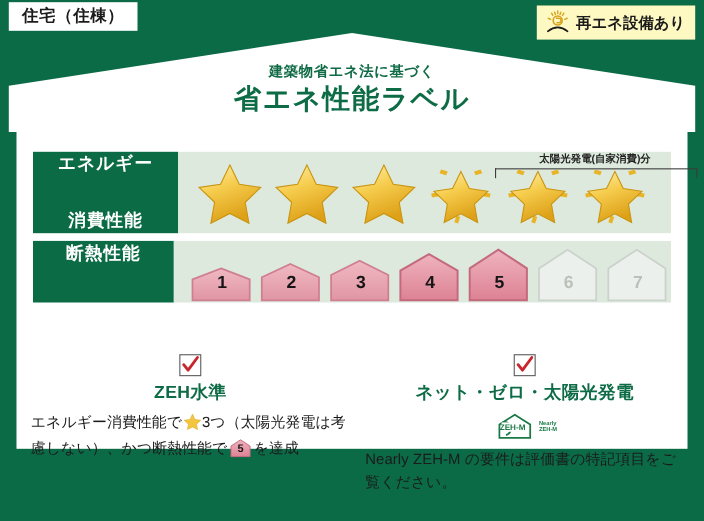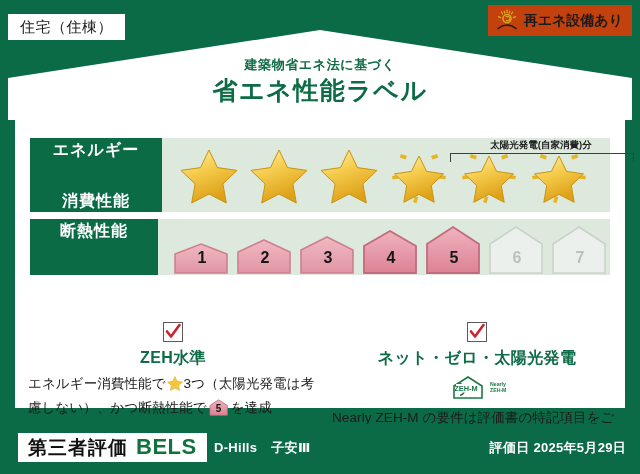--- a/index.html
+++ b/index.html
@@ -10,30 +10,30 @@
     -webkit-font-smoothing:antialiased;
   }
   #label-root{position:relative;width:640px;height:474px;background:#0b6b47;}
 
   
   .roof{position:absolute;left:0;top:0;width:640px;height:120px;}
   .roof svg{display:block;}
 
   
   .chip-dwelling{
-    position:absolute;left:8px;top:14px;
+    position:absolute;left:8px;top:2px;
     background:#ffffff;padding:5px 12px 6px 12px;
-    font-size:15px;font-weight:normal;color:#1b1b1b;letter-spacing:.5px;
+    font-size:15px;font-weight:bold;color:#1b1b1b;letter-spacing:.5px;
     line-height:1;
     z-index:6;
   }
   
   .chip-renew{
     position:absolute;right:8px;top:5px;
-    background:#c2410c;padding:4px 9px 5px 7px;
+    background:#fef9c3;padding:4px 9px 5px 7px;
     display:flex;align-items:center;gap:5px;
     font-size:14px;font-weight:bold;color:#1b1b1b;line-height:1;
     z-index:6;
   }
   .chip-renew .sun-ico{width:24px;height:22px;display:block;}
 
   
   .body-panel{
     position:absolute;left:15px;top:78px;width:610px;height:330px;
     background:#ffffff;z-index:2;
@@ -354,25 +354,14 @@
         </svg>
         <svg width="20" height="20" viewBox="0 0 20 20">
           <text x="0" y="9" font-family="Liberation Sans, sans-serif" font-size="5.2" font-weight="bold" fill="#1a7a45">Nearly</text>
           <text x="0" y="15" font-family="Liberation Sans, sans-serif" font-size="5.2" font-weight="bold" fill="#1a7a45">ZEH-M</text>
         </svg>
       </span>
     </div>
     <div class="crit-text">Nearly ZEH-M の要件は評価書の特記項目をご覧ください。</div>
   </div>
 
-  <div class="footer">
-    <div class="bels-box">
-      <span class="bels-jp">第三者評価</span>
-      <span class="bels-en">BELS</span>
-    </div>
-    <div class="bldg-name">
-      <span>D-Hills</span>
-      <span>子安Ⅲ</span>
-    </div>
-    <div class="eval-date">評価日 2025年5月29日</div>
-  </div>
 
 </div>
 
 </body></html>

